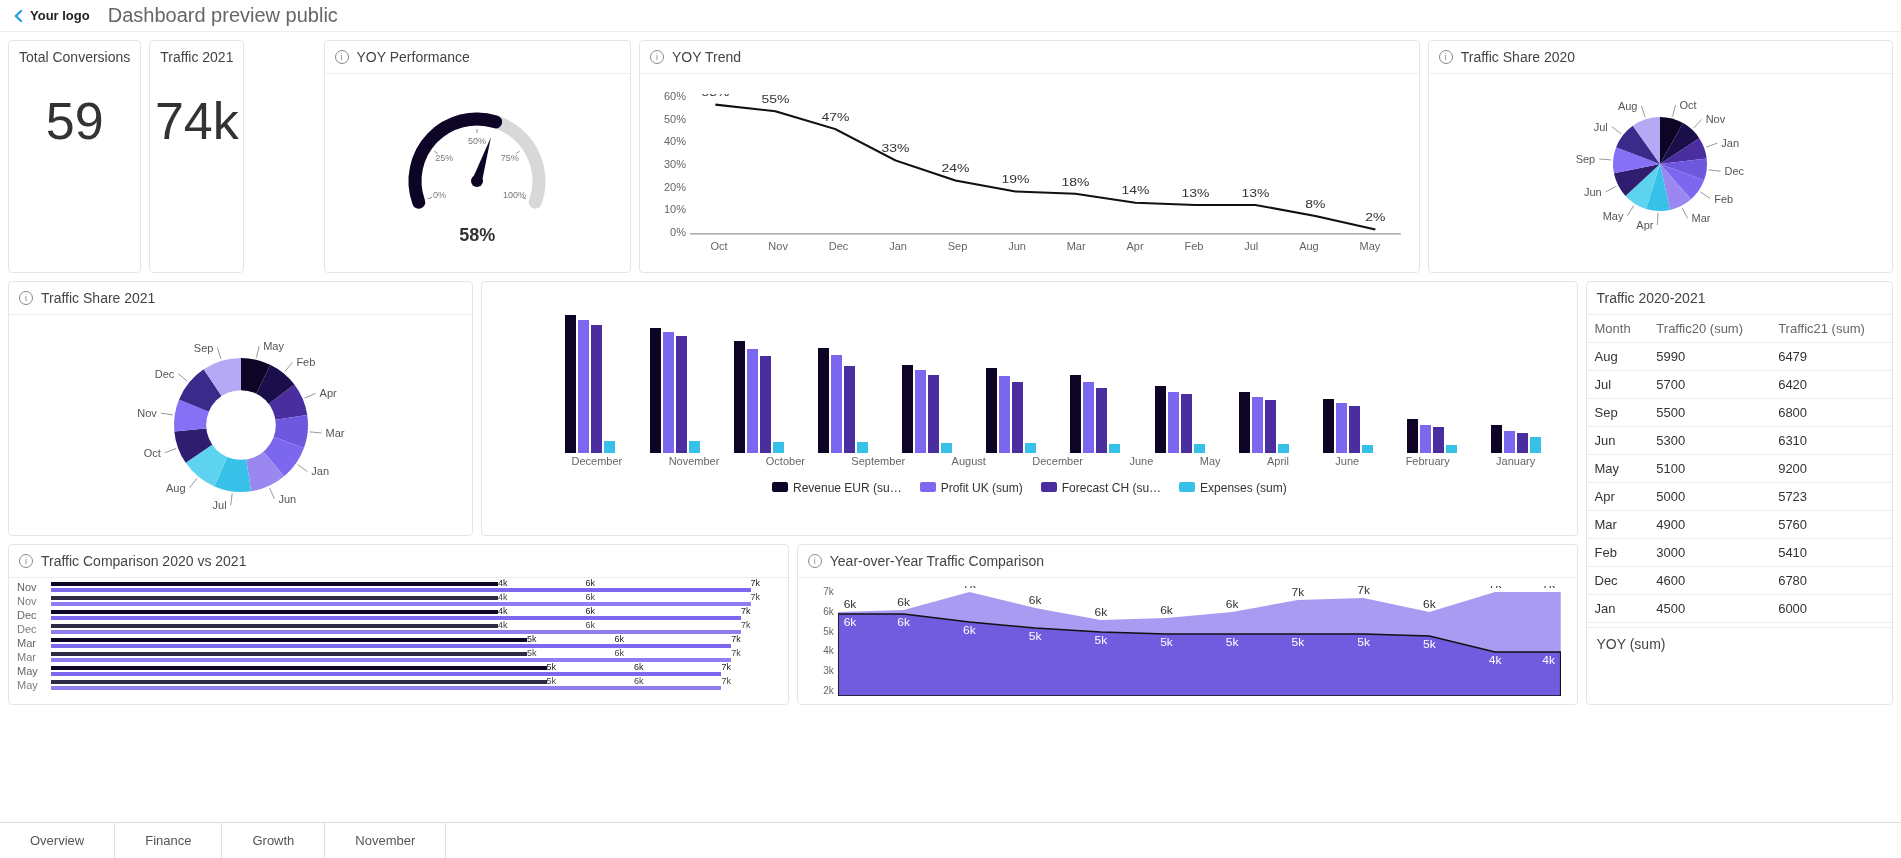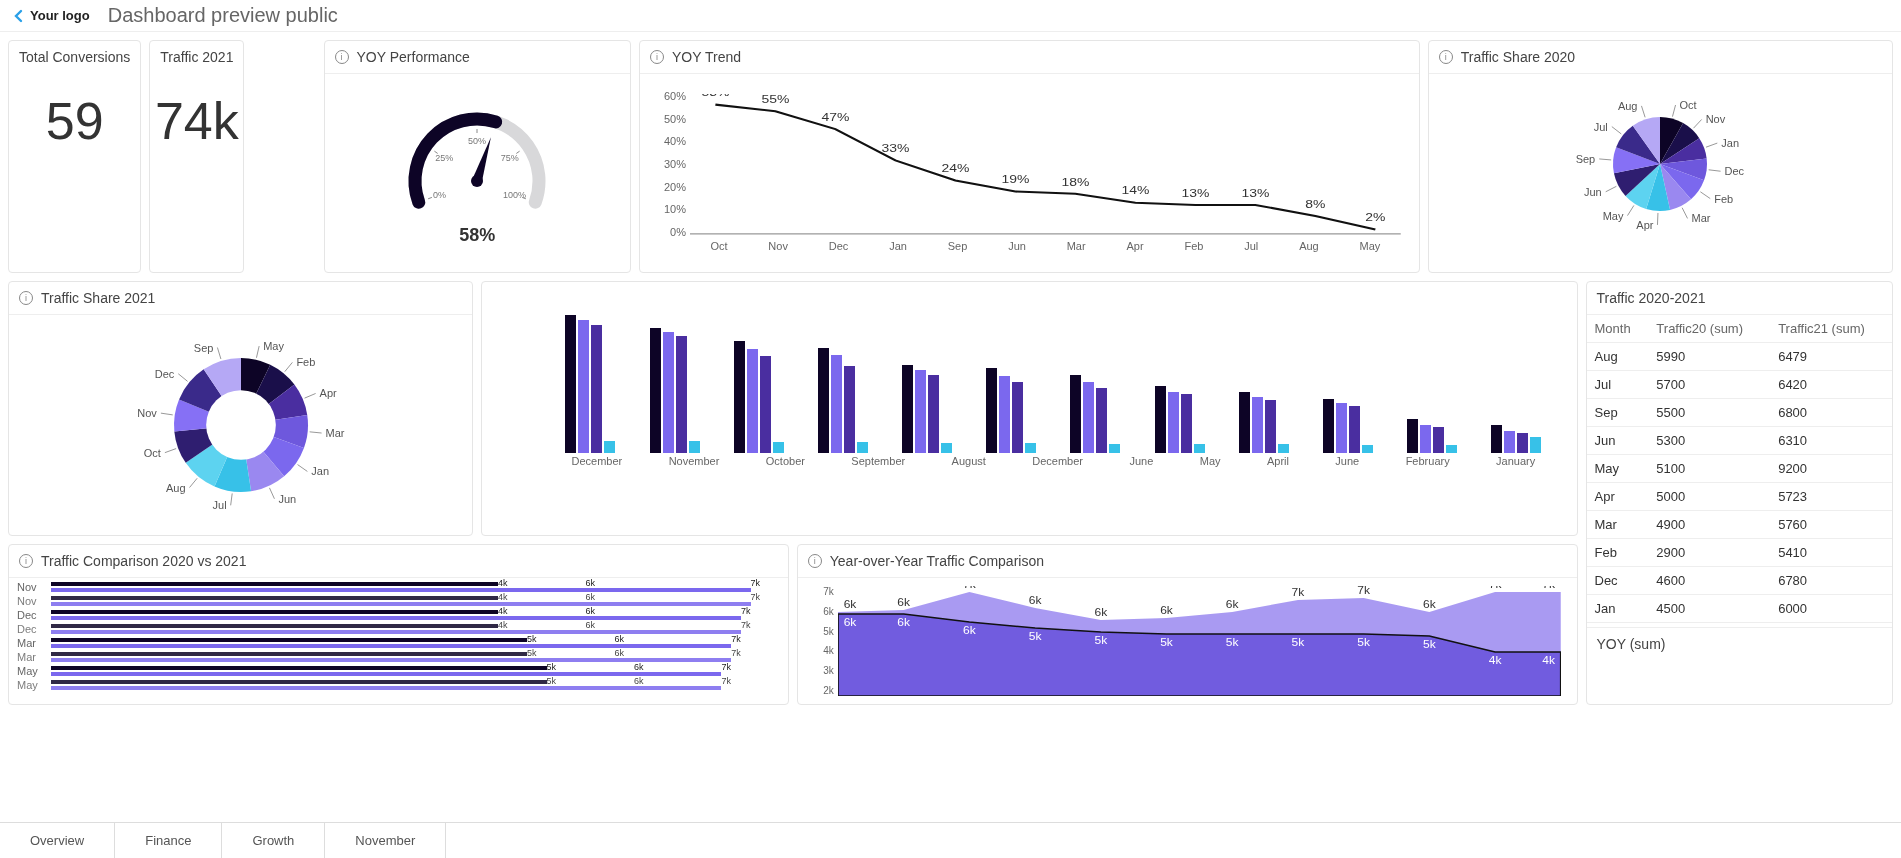--- a/index.html
+++ b/index.html
@@ -344,20 +344,26 @@
             <div>August</div>
             <div>December</div>
             <div>June</div>
             <div>May</div>
             <div>April</div>
             <div>June</div>
             <div>February</div>
             <div>January</div>
           </div>
       </div>
+      <div class="bar-legend" id="rev-legend">
+          <span><span class="sw" style="background:#0d0426"></span>Revenue EUR (su…</span>
+          <span><span class="sw" style="background:#7b68ee"></span>Profit UK (sum)</span>
+          <span><span class="sw" style="background:#4a2ea0"></span>Forecast CH (su…</span>
+          <span><span class="sw" style="background:#37c1e8"></span>Expenses (sum)</span>
+        </div>
     </div>
   </div>
 
   <div class="card sp2" style="grid-row:span 2;">
     <div class="card-head">
         <span>Traffic 2020-2021</span>
       </div>
     <table>
       <thead>
           <tr id="tbl-head">
@@ -397,21 +403,21 @@
             <td>5000</td>
             <td>5723</td>
           </tr>
           <tr>
             <td>Mar</td>
             <td>4900</td>
             <td>5760</td>
           </tr>
           <tr>
             <td>Feb</td>
-            <td>2900</td>
+            <td>3000</td>
             <td>5410</td>
           </tr>
           <tr>
             <td>Dec</td>
             <td>4600</td>
             <td>6780</td>
           </tr>
           <tr>
             <td>Jan</td>
             <td>4500</td>

